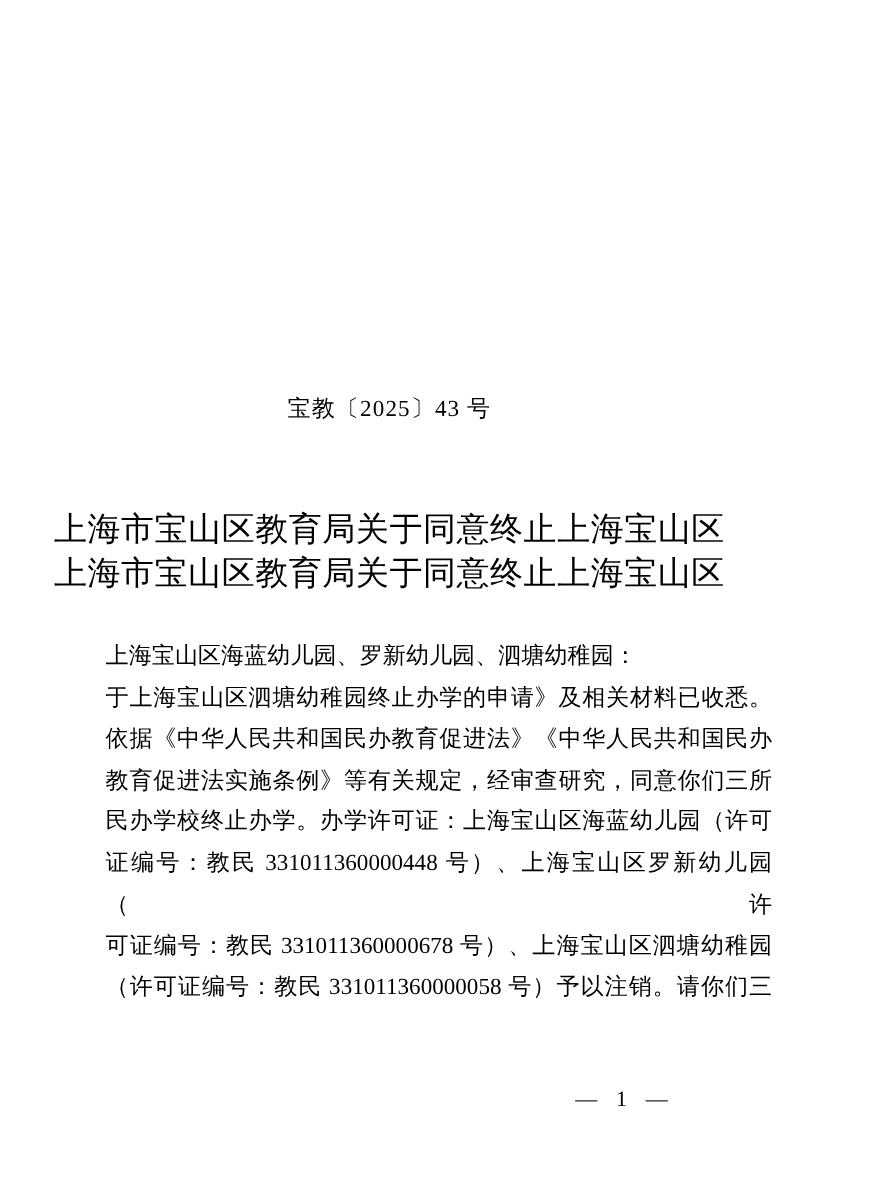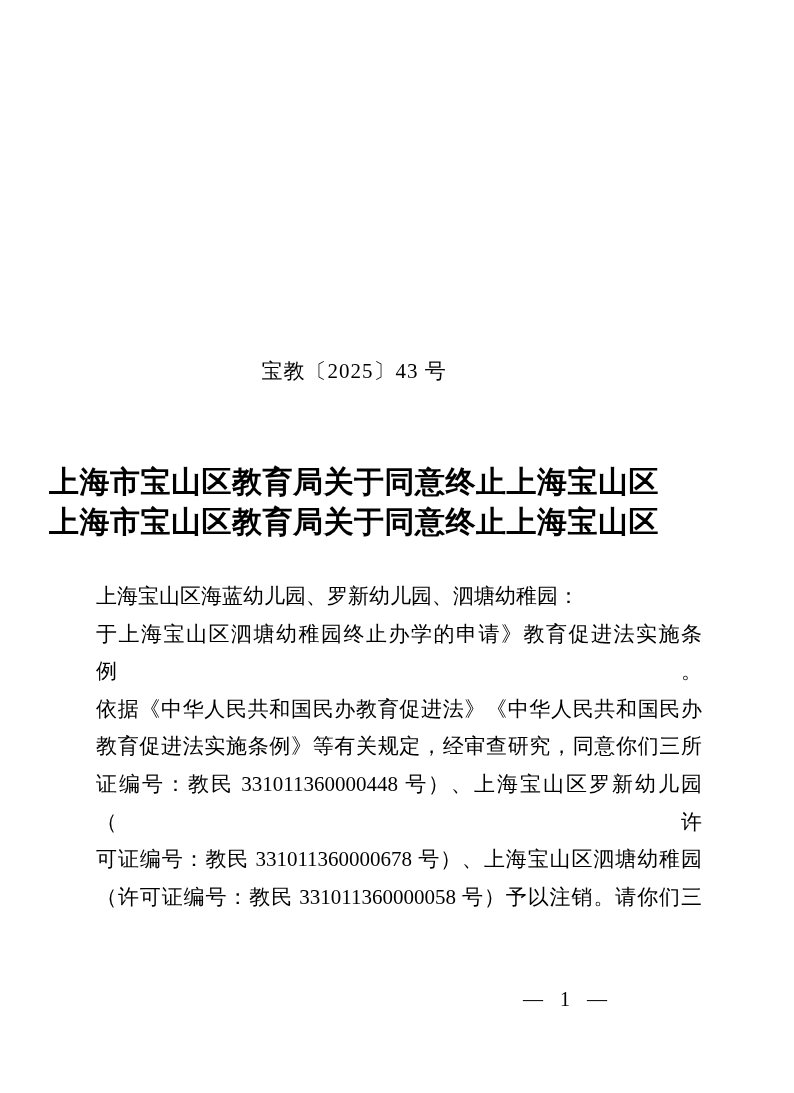--- a/index.html
+++ b/index.html
@@ -27,21 +27,21 @@
     letter-spacing: 1px;
   }
   .title {
     position: absolute;
     top: 462px;
     left: 0;
     width: 100%;
     margin: 0;
     text-align: center;
     font-family: "Liberation Sans", "DejaVu Sans", sans-serif;
-    font-weight: 700;
+    font-weight: 400;
     font-size: 30px;
     line-height: 40px;
     letter-spacing: 0.5px;
   }
   .content {
     position: absolute;
     top: 578px;
     left: 96px;
     width: 606px;
     font-size: 21px;
@@ -77,23 +77,24 @@
 
   <div class="doc-number">宝教〔2025〕43 号</div>
 
   <h1 class="title">
     <div>上海市宝山区教育局关于同意终止上海宝山区</div>
     <div>上海市宝山区教育局关于同意终止上海宝山区</div>
   </h1>
 
   <div class="content">
     <div class="line recipient">上海宝山区海蓝幼儿园、罗新幼儿园、泗塘幼稚园：</div>
-    <div class="line just">于上海宝山区泗塘幼稚园终止办学的申请》教育促进法实施条例。</div>
+    <div class="line just">于上海宝山区泗塘幼稚园终止办学的申请》及相关材料已收悉。</div>
     <div class="line just">依据《中华人民共和国民办教育促进法》《中华人民共和国民办</div>
     <div class="line just">教育促进法实施条例》等有关规定，经审查研究，同意你们三所</div>
+    <div class="line just">民办学校终止办学。办学许可证：上海宝山区海蓝幼儿园（许可</div>
     <div class="line just">证编号：教民 331011360000448 号）、上海宝山区罗新幼儿园（许</div>
     <div class="line just">可证编号：教民 331011360000678 号）、上海宝山区泗塘幼稚园</div>
     <div class="line just">（许可证编号：教民 331011360000058 号）予以注销。请你们三</div>
   </div>
 
   <div class="page-number">— 1 —</div>
 
 </div>
 
 </body></html>

